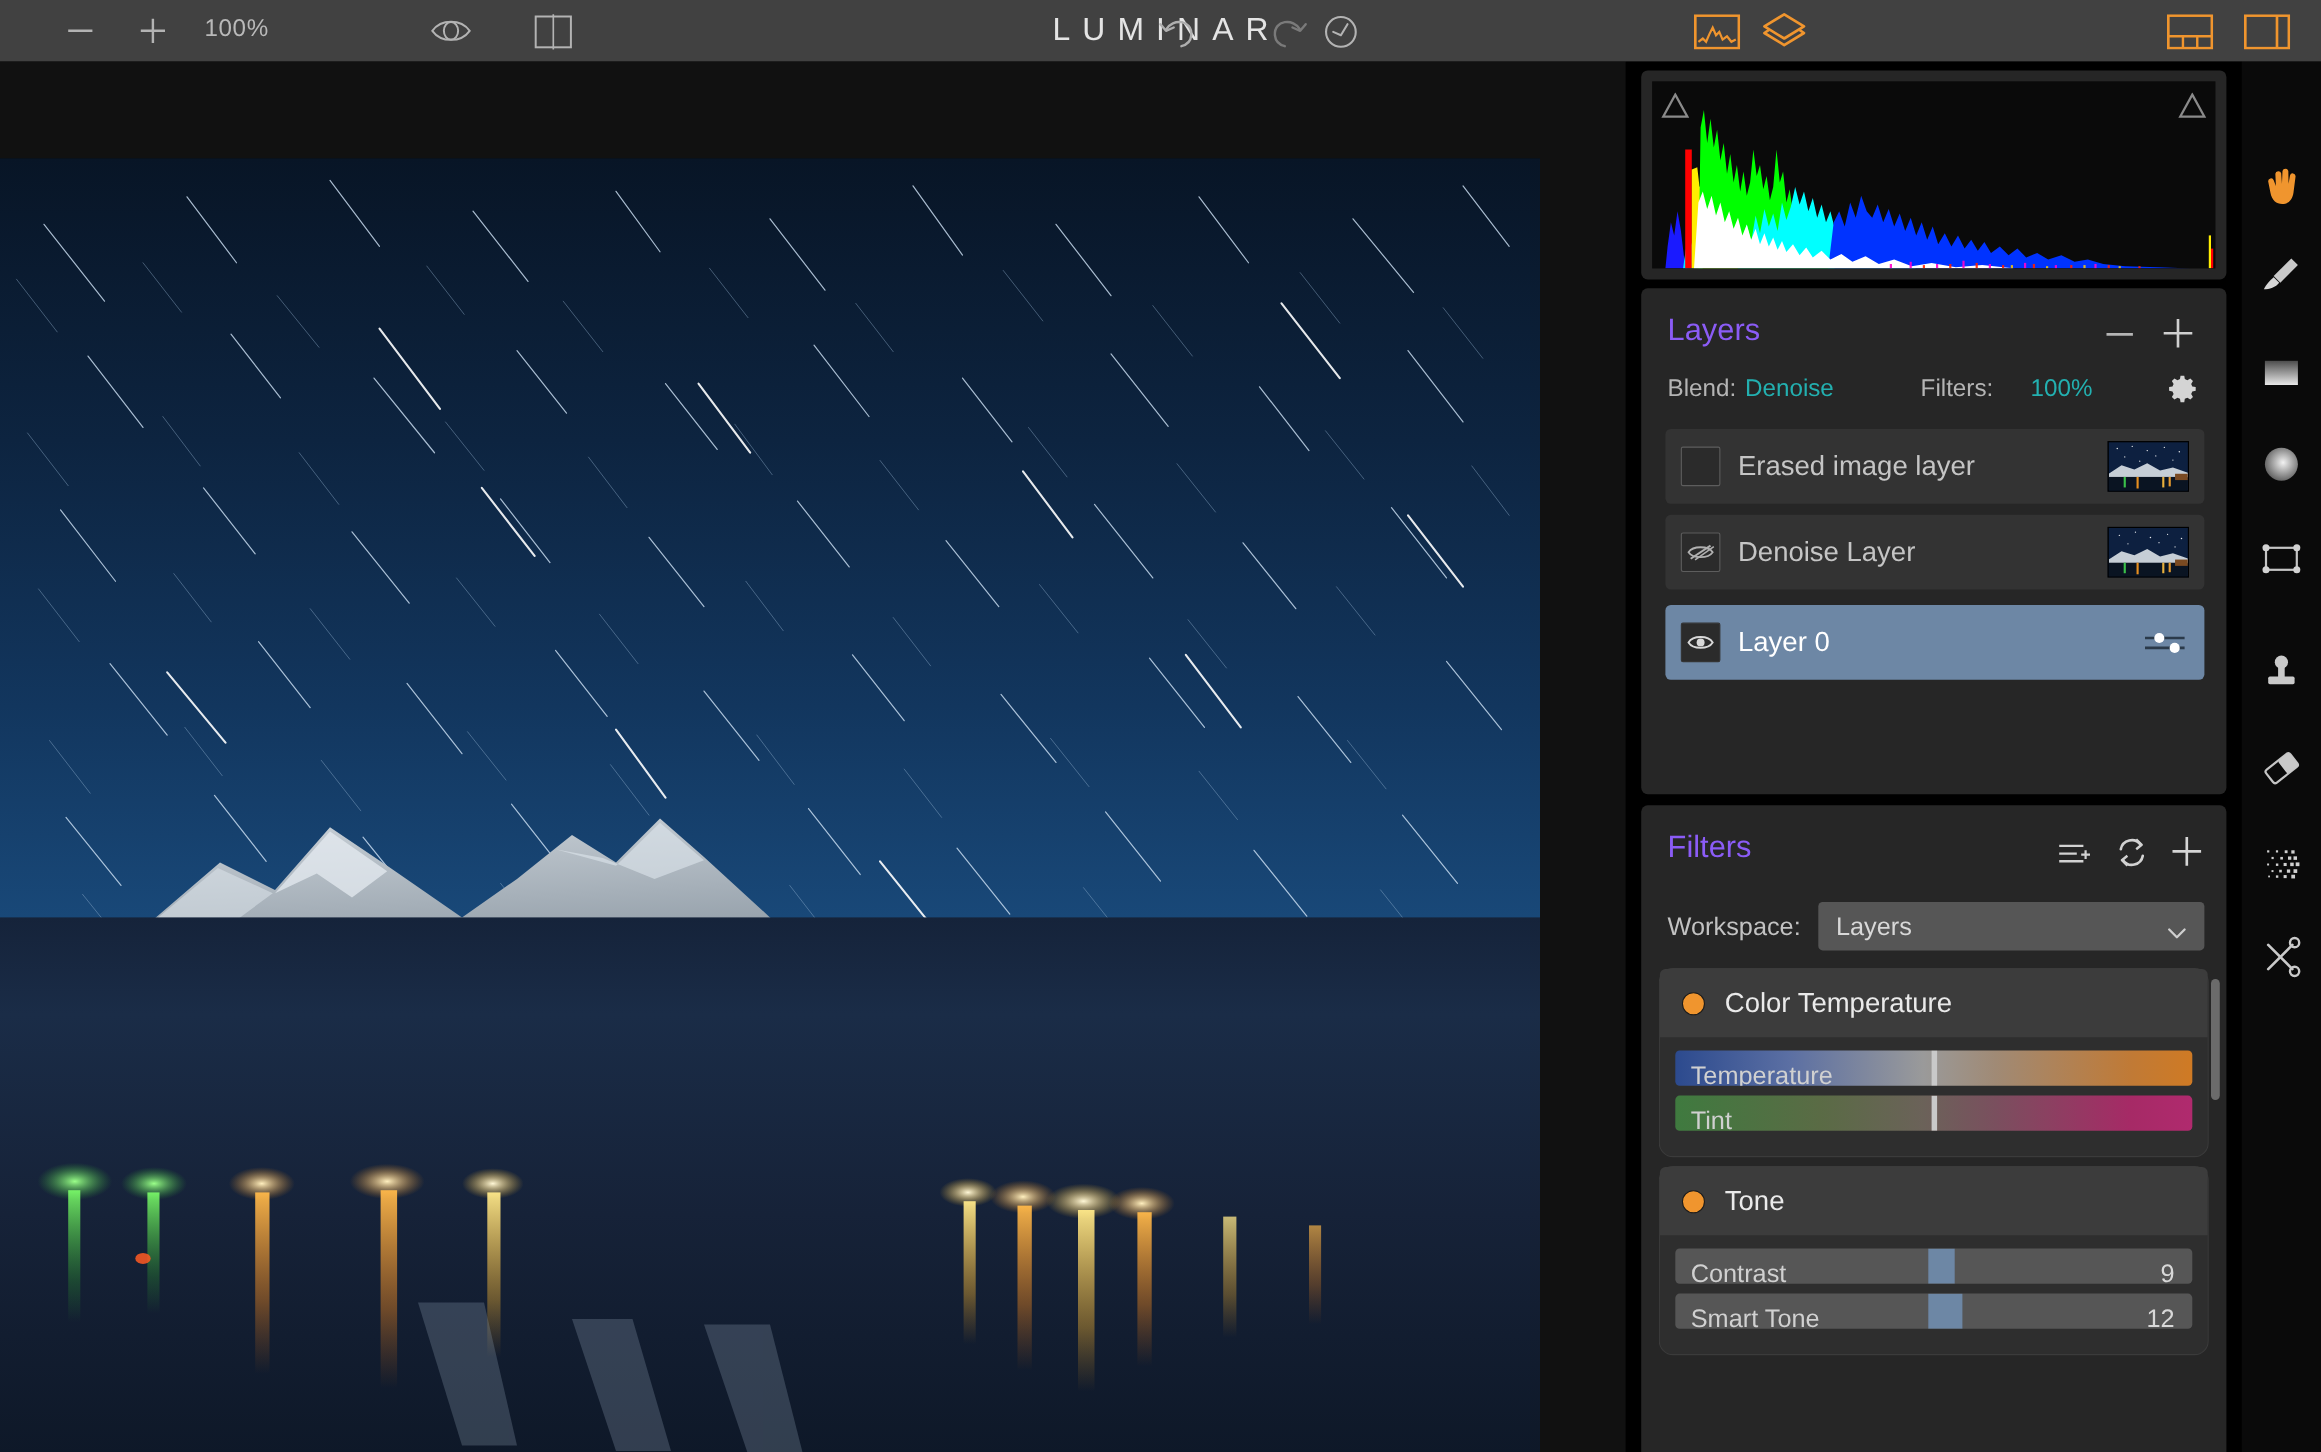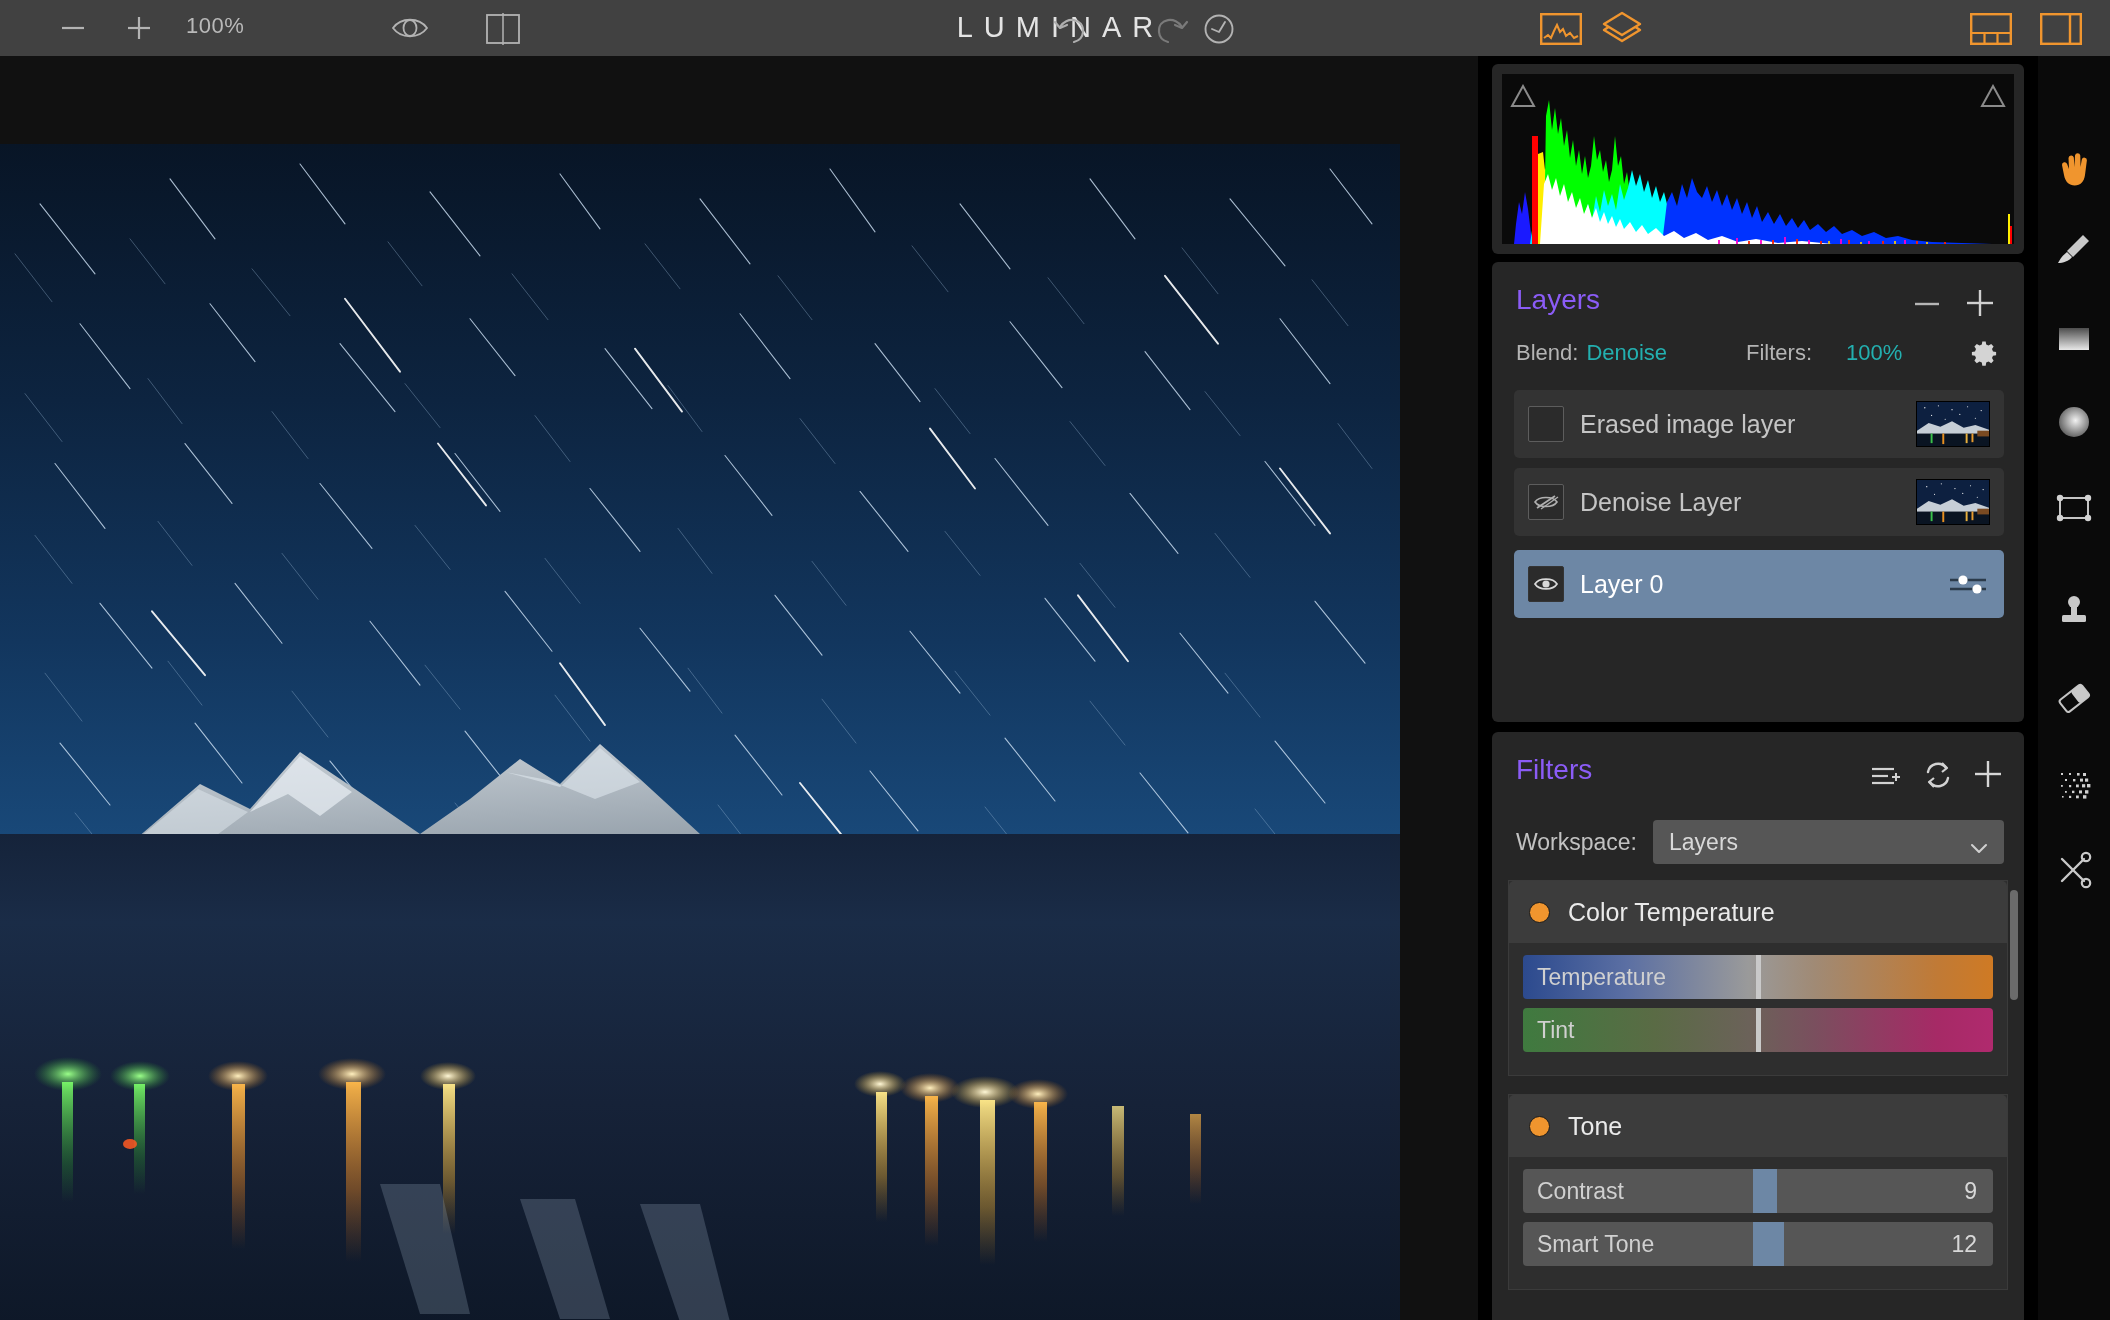--- a/index.html
+++ b/index.html
@@ -152,36 +152,36 @@
     font-size: 23px; color: #d8d8d8; padding-left: 16px;
   }
   .ws-chev { position: absolute; right: 16px; top: 14px; width: 18px; height: 14px; }
 
   .filter-scroll {
     position: absolute; left: 16px; top: 148px; width: 500px; bottom: 0;
     overflow: hidden;
   }
   .filter-card {
     background: #2e2e2e; border: 1px solid #3b3b3b;
-    border-radius: 0; margin-bottom: 18px;
+    border-radius: 13px; margin-bottom: 8px;
   }
   .filter-head {
     height: 62px; display: flex; align-items: center;
     background: #3c3c3c; border-radius: 5px 5px 0 0;
   }
   .fdot {
     width: 21px; height: 21px; border-radius: 50%;
     background: #f0952e; border: 1px solid #1b1b1b;
     margin-left: 20px;
   }
   .fname { margin-left: 18px; font-size: 25px; color: #eaeaea; }
   .filter-body { padding: 12px 14px 14px 14px; }
 
   .slider {
-    position: relative; height: 44px; border-radius: 4px;
+    position: relative; height: 32px; border-radius: 4px;
     margin-bottom: 9px; overflow: hidden; cursor: pointer;
     background: #565656;
   }
   .slider .s-label {
     position: absolute; left: 14px; top: 9px;
     font-size: 23px; color: #d0d0d0; z-index: 3;
   }
   .slider .s-value {
     position: absolute; right: 16px; top: 9px;
     font-size: 23px; color: #d8d8d8; z-index: 3;

